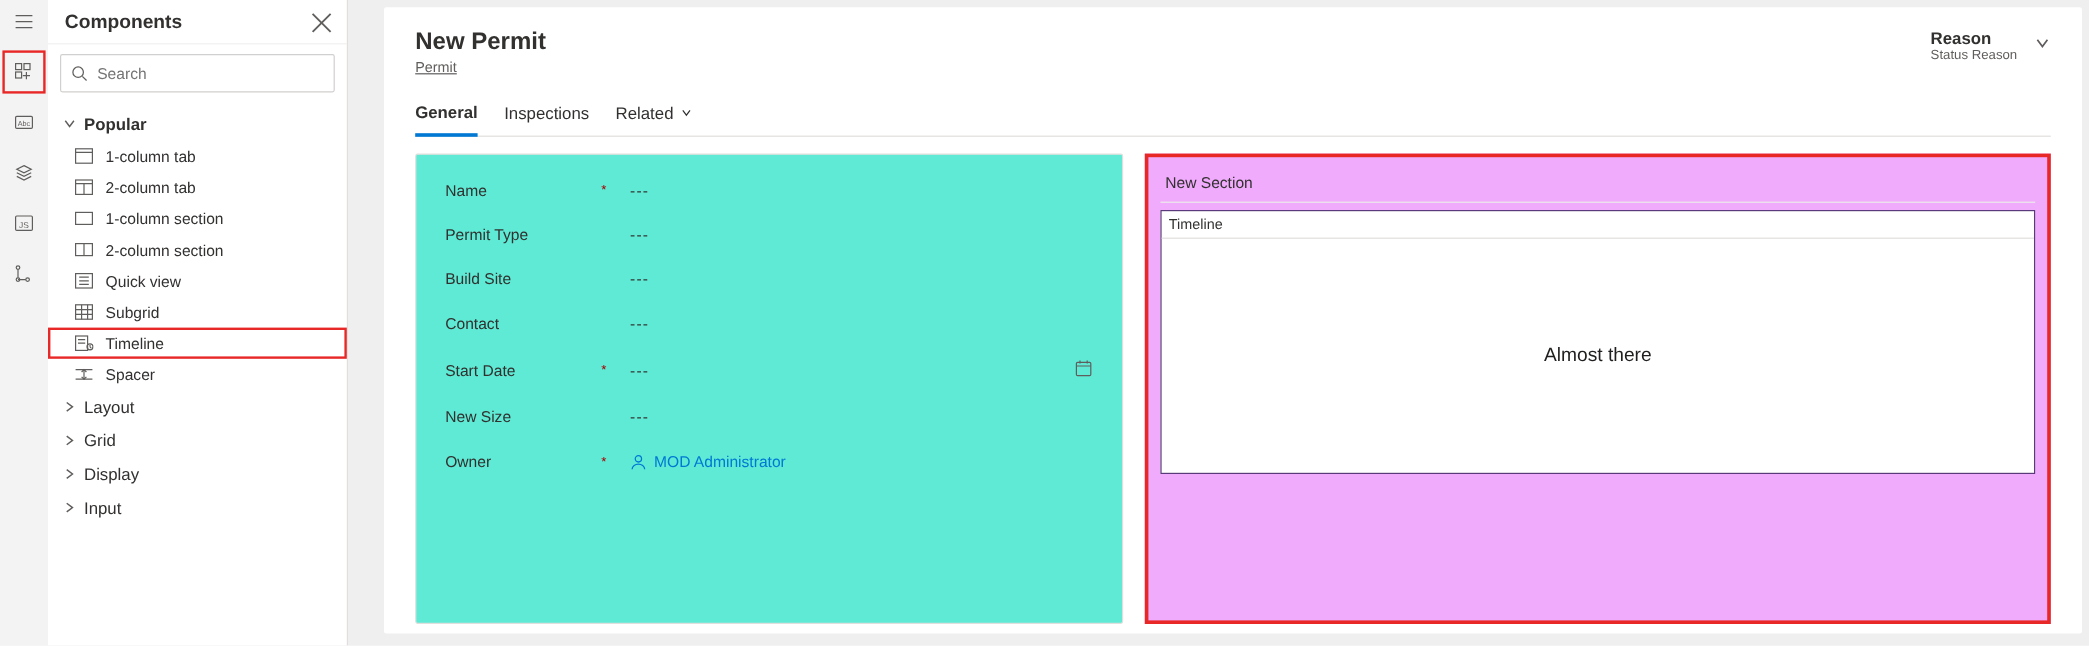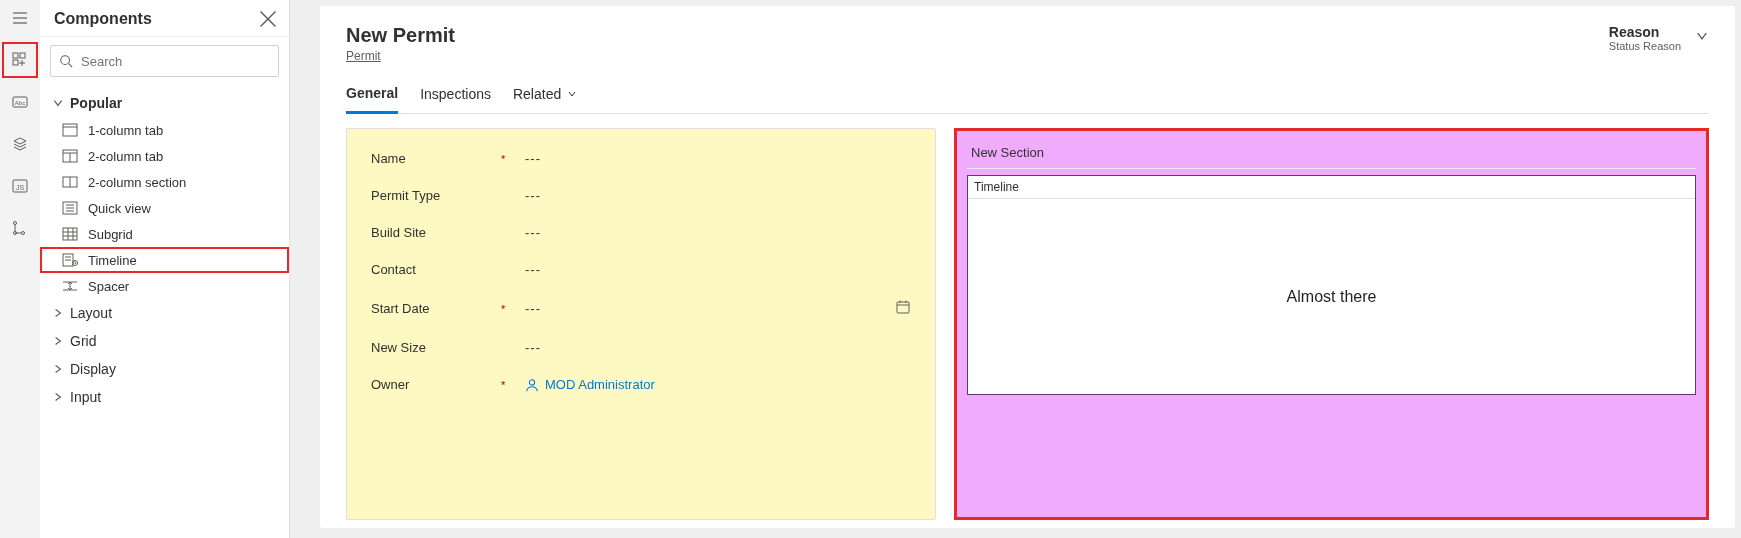--- a/index.html
+++ b/index.html
@@ -39,21 +39,21 @@
   .status-block { text-align: left; display: flex; align-items: center; gap: 14px; }
   .status-txt .val { font-size: 14px; font-weight: 600; }
   .status-txt .lbl { font-size: 11px; color: #605e5c; }
   .status-chev { color: #605e5c; }
 
   .tabs { display: flex; gap: 22px; border-bottom: 1px solid #e1dfdd; margin-top: 14px; }
   .tab { padding: 8px 0 10px 0; font-size: 14px; cursor: pointer; color: #323130; display: flex; align-items: center; gap: 6px; }
   .tab.active { font-weight: 600; border-bottom: 3px solid #0078d4; margin-bottom: -1px; }
 
   .canvas { display: flex; gap: 18px; margin-top: 14px; flex: 1; }
-  .form-card { flex: 0 0 590px; border: 1px solid #e1dfdd; border-radius: 2px; padding: 22px 24px 14px 24px; background: #fef9c3; }
+  .form-card { flex: 0 0 590px; border: 1px solid #e1dfdd; border-radius: 2px; padding: 22px 24px 14px 24px; background: #5eead4; }
   .field { display: flex; align-items: center; margin-bottom: 22px; font-size: 13px; }
   .field-label { width: 130px; color: #323130; }
   .req { width: 24px; color: #a80000; font-size: 11px; }
   .field-val { flex: 1; color: #323130; display: flex; align-items: center; gap: 6px; }
   .dash { letter-spacing: 1px; color: #323130; }
   .owner-link { color: #0078d4; display: flex; align-items: center; gap: 6px; }
   .cal-icon { margin-left: auto; color: #605e5c; }
 
   .section-wrap { flex: 1; border: 3px solid #e82727; padding: 8px 10px 14px 10px; background: #f0abfc; }
   .section-title { font-size: 13px; font-weight: 400; padding: 6px 4px 8px 4px; border-bottom: 1px solid #edebe9; }
@@ -154,20 +154,26 @@
         <svg viewBox="0 0 16 16" fill="none" stroke="currentColor" stroke-width="1">
             <rect x="1" y="2" width="14" height="12"></rect>
             <line x1="1" y1="5" x2="15" y2="5"></line>
             <line x1="8" y1="5" x2="8" y2="14"></line>
           </svg>
         <span>2-column tab</span>
       </div>
       <div class="comp-item">
         <svg viewBox="0 0 16 16" fill="none" stroke="currentColor" stroke-width="1">
             <rect x="1" y="3" width="14" height="10"></rect>
+          </svg>
+        <span>1-column section</span>
+      </div>
+      <div class="comp-item">
+        <svg viewBox="0 0 16 16" fill="none" stroke="currentColor" stroke-width="1">
+            <rect x="1" y="3" width="14" height="10"></rect>
             <line x1="8" y1="3" x2="8" y2="13"></line>
           </svg>
         <span>2-column section</span>
       </div>
       <div class="comp-item">
         <svg viewBox="0 0 16 16" fill="none" stroke="currentColor" stroke-width="1">
             <rect x="1" y="2" width="14" height="12"></rect>
             <line x1="4" y1="5" x2="12" y2="5"></line>
             <line x1="4" y1="8" x2="12" y2="8"></line>
             <line x1="4" y1="11" x2="12" y2="11"></line>

